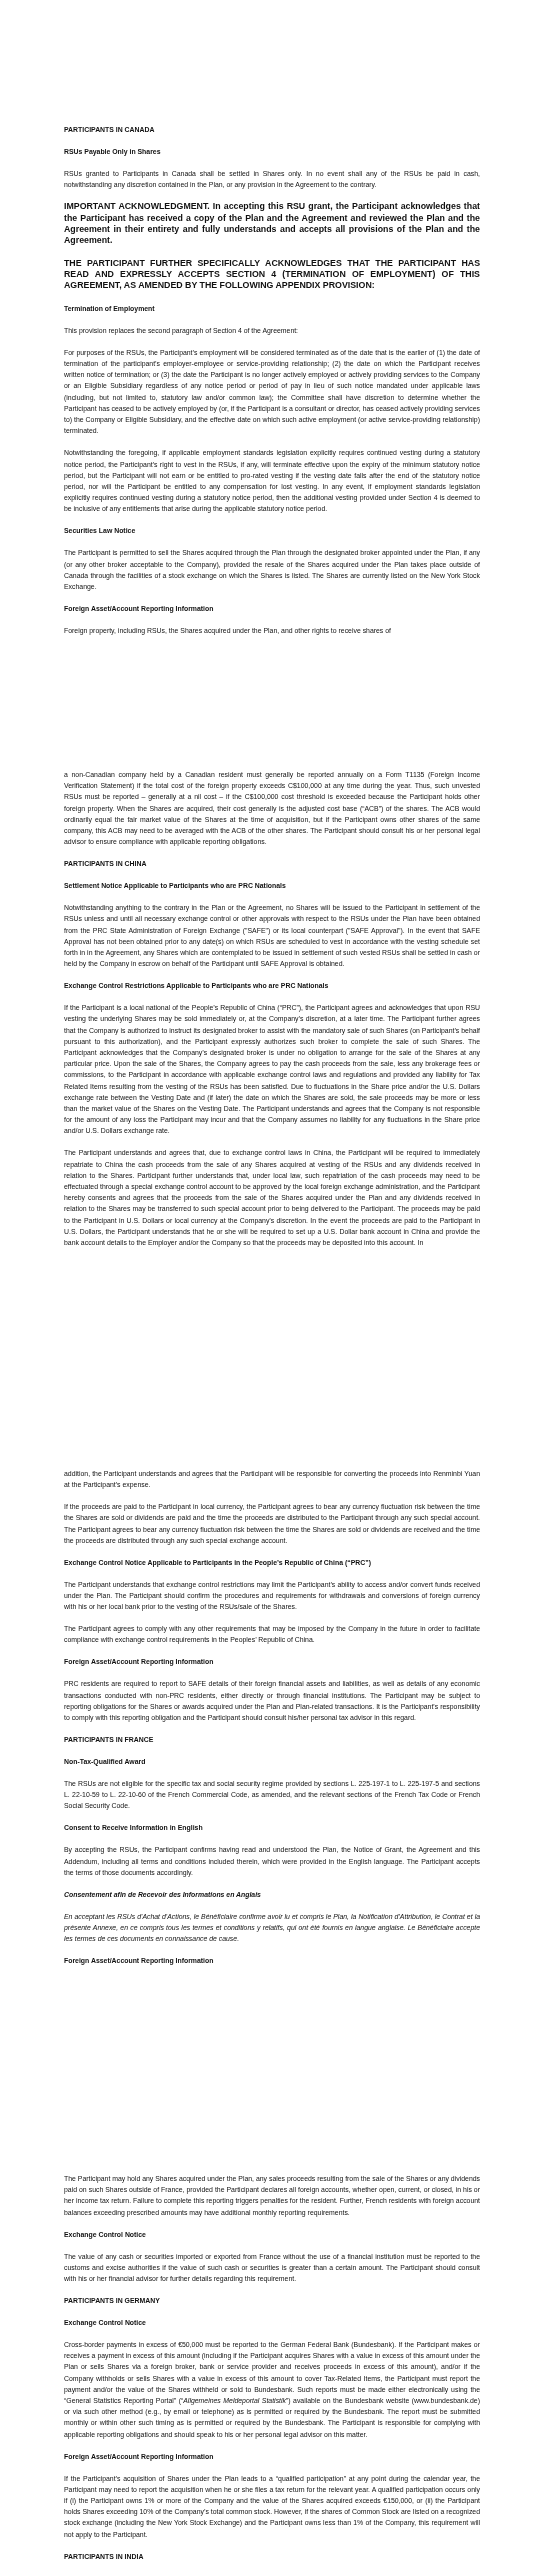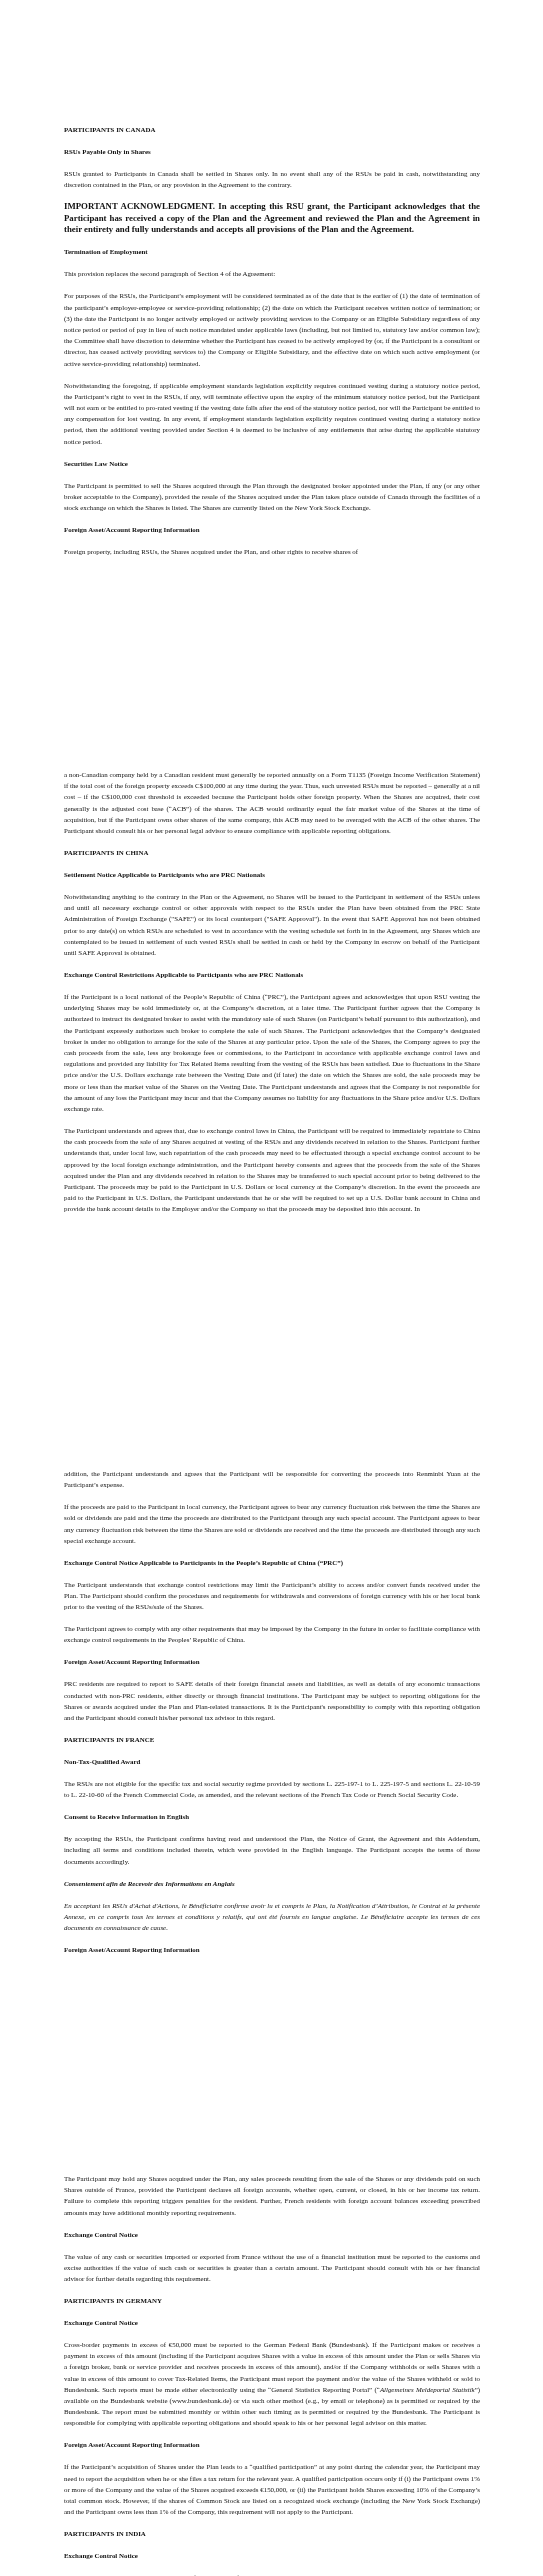--- a/index.html
+++ b/index.html
@@ -1,18 +1,18 @@
 <!DOCTYPE html>
 <html style="font-size:8.2px"><head>
 <meta charset="utf-8">
 <style>
   html, body { margin: 0; padding: 0; background: #ffffff; }
   body { width: 544px; min-height: 2813px; position: relative; }
   .doc {
-    font-family: Liberation Serif, serif;
+    font-family: Liberation Sans, sans-serif;
     color: #111111;
     font-size: 6.9px;
     line-height: 11.2px;
     width: 416px;
     position: absolute;
     left: 64px;
   }
   .doc p { margin: 0 0 10.8px 0; text-align: justify; }
   .doc h2 { font-size: 6.9px; font-weight: bold; margin: 0 0 10.8px 0; line-height: 11.2px; }
   .doc h3 { font-size: 6.9px; font-weight: bold; margin: 0 0 10.8px 0; line-height: 11.2px; }
@@ -26,20 +26,21 @@
   #page4 { top: 2173px; }
 </style>
 </head>
 <body>
 
 <div class="doc" id="page1">
   <h2>PARTICIPANTS IN CANADA</h2>
   <h3>RSUs Payable Only in Shares</h3>
   <p>RSUs granted to Participants in Canada shall be settled in Shares only.  In no event shall any of the RSUs be paid in cash, notwithstanding any discretion contained in the Plan, or any provision in the Agreement to the contrary.</p>
   <p class="big">IMPORTANT ACKNOWLEDGMENT.  In accepting this RSU grant, the Participant acknowledges that the Participant has received a copy of the Plan and the Agreement and reviewed the Plan and the Agreement in their entirety and fully understands and accepts all provisions of the Plan and the Agreement.</p>
+  <p class="big">THE PARTICIPANT FURTHER SPECIFICALLY ACKNOWLEDGES THAT THE PARTICIPANT HAS READ AND EXPRESSLY ACCEPTS SECTION 4 (TERMINATION OF EMPLOYMENT) OF THIS AGREEMENT, AS AMENDED BY THE FOLLOWING APPENDIX PROVISION:</p>
   <h3>Termination of Employment</h3>
   <p>This provision replaces the second paragraph of Section 4 of the Agreement:</p>
   <p>For purposes of the RSUs, the Participant’s employment will be considered terminated as of the date that is the earlier of (1) the date of termination of the participant’s employer-employee or service-providing relationship; (2) the date on which the Participant receives written notice of termination; or (3) the date the Participant is no longer actively employed or actively providing services to the Company or an Eligible Subsidiary regardless of any notice period or period of pay in lieu of such notice mandated under applicable laws (including, but not limited to, statutory law and/or common law); the Committee shall have discretion to determine whether the Participant has ceased to be actively employed by (or, if the Participant is a consultant or director, has ceased actively providing services to) the Company or Eligible Subsidiary, and the effective date on which such active employment (or active service-providing relationship) terminated.</p>
   <p>Notwithstanding the foregoing, if applicable employment standards legislation explicitly requires continued vesting during a statutory notice period, the Participant’s right to vest in the RSUs, if any, will terminate effective upon the expiry of the minimum statutory notice period, but the Participant will not earn or be entitled to pro-rated vesting if the vesting date falls after the end of the statutory notice period, nor will the Participant be entitled to any compensation for lost vesting. In any event, if employment standards legislation explicitly requires continued vesting during a statutory notice period, then the additional vesting provided under Section 4 is deemed to be inclusive of any entitlements that arise during the applicable statutory notice period.</p>
   <h3>Securities Law Notice</h3>
   <p>The Participant is permitted to sell the Shares acquired through the Plan through the designated broker appointed under the Plan, if any (or any other broker acceptable to the Company), provided the resale of the Shares acquired under the Plan takes place outside of Canada through the facilities of a stock exchange on which the Shares is listed.  The Shares are currently listed on the New York Stock Exchange.</p>
   <h3>Foreign Asset/Account Reporting Information</h3>
   <p class="nomb" style="text-align:left">Foreign property, including RSUs, the Shares acquired under the Plan, and other rights to receive shares of</p>
 </div>
 

